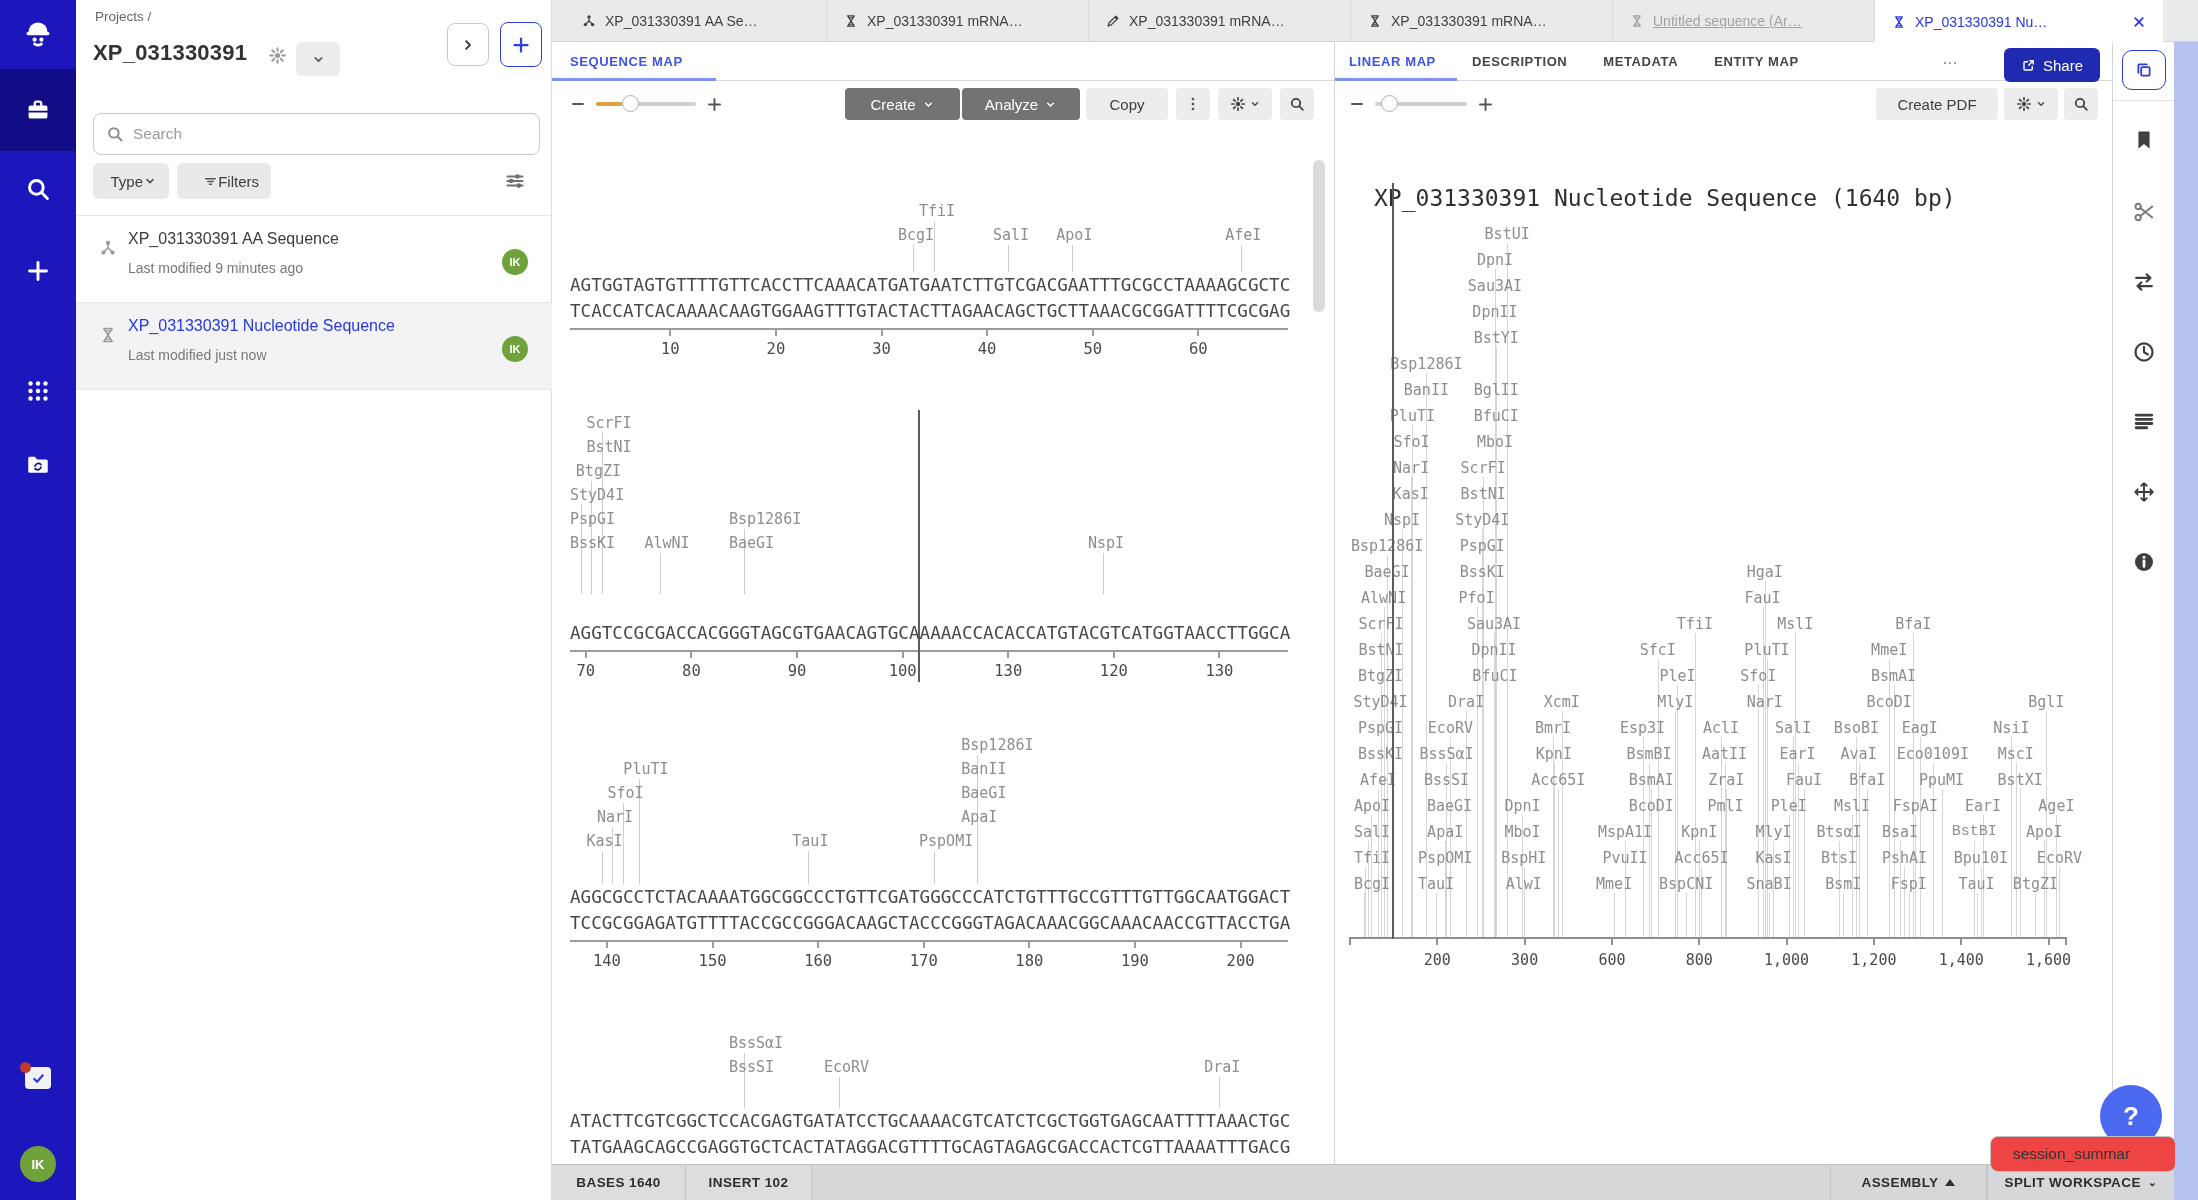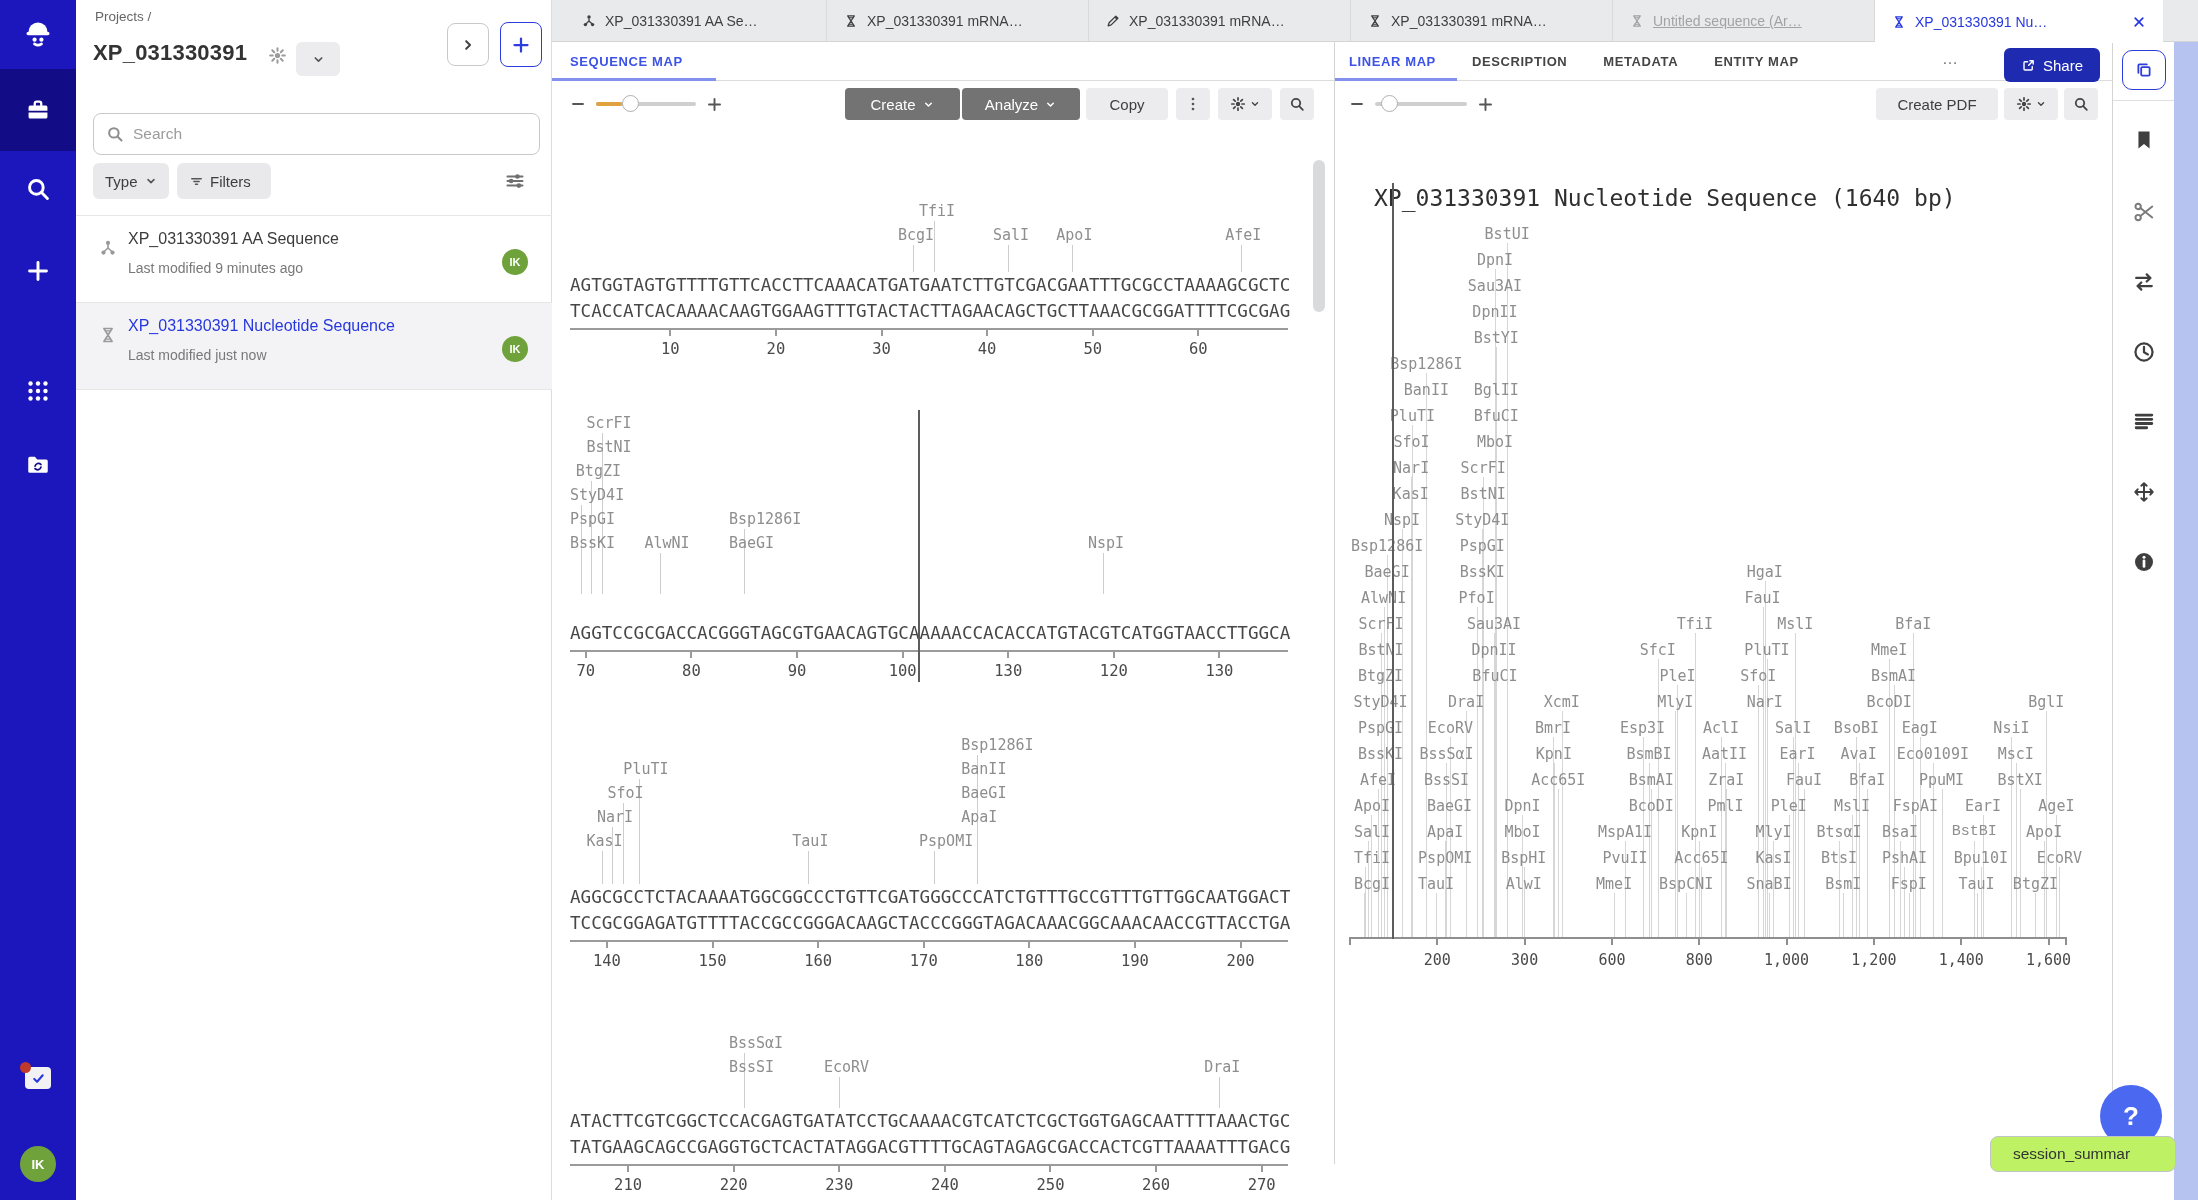--- a/index.html
+++ b/index.html
@@ -22,21 +22,21 @@
   .left-panel{left:76px;top:0;width:476px;height:1200px;background:#fff;border-right:1px solid #dcdcdc;box-sizing:border-box;}
   .breadcrumb{left:19px;top:9px;font-size:13.5px;color:#666;}
   .lp-title{left:17px;top:40px;font-size:22px;font-weight:600;color:#333;letter-spacing:.2px;}
   .gear-mini{left:192px;top:46px;width:19px;height:19px;color:#9b9b9b;}
   .title-dd{left:220px;top:42px;width:44px;height:34px;background:#ececee;border-radius:6px;display:flex;align-items:center;justify-content:center;color:#555;cursor:pointer;}
   .sq-btn{position:absolute;box-sizing:border-box;border-radius:8px;background:#fff;display:flex;align-items:center;justify-content:center;cursor:pointer;}
   .collapse-btn{left:371px;top:23px;width:42px;height:43px;border:1px solid #c9c9c9;color:#444;}
   .newitem-btn{left:424px;top:22px;width:42px;height:45px;border:1.5px solid #2d3ddd;color:#2d3ddd;}
   .search-box{left:17px;top:113px;width:447px;height:42px;border:1px solid #c9c9c9;border-radius:8px;box-sizing:border-box;display:flex;align-items:center;padding:0 12px;gap:9px;color:#8f8f8f;cursor:text;}
   .search-ph{font-size:15.5px;color:#9b9b9b;}
-  .chip{position:absolute;top:163px;height:36px;background:#e9e9eb;border-radius:6px;display:flex;align-items:center;justify-content:flex-start;gap:6px;font-size:15px;color:#3e3e3e;cursor:pointer;padding:0 12px;box-sizing:border-box;}
+  .chip{position:absolute;top:163px;height:36px;background:#e9e9eb;border-radius:6px;display:flex;align-items:center;justify-content:flex-end;font-size:15px;color:#3e3e3e;cursor:pointer;padding:0 12px;box-sizing:border-box;}
   .sliders-ic{left:428px;top:170px;width:22px;height:22px;color:#6f6f6f;cursor:pointer;}
   .file-list{left:0;top:215px;width:476px;}
   .file-item{position:relative;height:86px;border-top:1px solid #e6e6e6;cursor:pointer;}
   .file-item.selected{background:#f3f3f5;}
   .file-item:last-child{border-bottom:1px solid #e6e6e6;}
   .fi-icon{position:absolute;left:22px;top:22px;width:20px;height:20px;color:#9a9a9a;}
   .fi-title{position:absolute;left:52px;top:14px;font-size:16px;color:#3c3c3c;}
   .fi-title.blue{color:#2737df;}
   .fi-sub{position:absolute;left:52px;top:44px;font-size:14px;color:#787878;}
   .fi-avatar{position:absolute;right:24px;top:33px;width:26px;height:26px;font-size:11px;}
@@ -97,21 +97,21 @@
   
   .statusbar{left:552px;top:1164px;width:1622px;height:36px;background:#d5d7d9;border-top:1px solid #bcbec0;box-sizing:border-box;z-index:6;}
   .sb-seg{position:absolute;top:0;height:35px;display:flex;align-items:center;justify-content:center;font-size:13.5px;font-weight:bold;color:#2e2e2e;letter-spacing:.4px;background:#dbdddf;border-right:1px solid #c3c5c7;box-sizing:border-box;white-space:nowrap;}
   .sb-plain{background:transparent;border-left:1px solid #c3c5c7;cursor:pointer;gap:7px;}
   .sb-tri{width:0;height:0;border-left:5px solid transparent;border-right:5px solid transparent;border-bottom:7px solid #2e2e2e;}
   .sb-chev{font-size:11px;color:#2e2e2e;}
 
   
   .edge-strip{left:2174px;top:42px;width:24px;height:1158px;background:#b6c3f1;z-index:3;}
   .help-btn{left:2100px;top:1085px;width:62px;height:62px;border-radius:50%;background:#4b68f0;color:#fff;font-size:26px;font-weight:bold;display:flex;align-items:center;justify-content:center;z-index:35;cursor:pointer;}
-  .session-chip{left:1990px;top:1136px;width:186px;height:36px;background:#bef264;border:1px solid #c2c3c5;border-radius:8px;box-sizing:border-box;display:flex;align-items:center;padding:0 4px 0 22px;font-size:15.5px;color:#333;white-space:nowrap;overflow:hidden;z-index:40;cursor:pointer;}
+  .session-chip{left:1990px;top:1136px;width:186px;height:36px;background:#ef4444;border:1px solid #c2c3c5;border-radius:8px;box-sizing:border-box;display:flex;align-items:center;padding:0 4px 0 22px;font-size:15.5px;color:#333;white-space:nowrap;overflow:hidden;z-index:40;cursor:pointer;}
 </style>
 </head>
 <body>
 
 <div class="page">
 
   <nav class="abs rail" id="nav-rail">
       <div class="rail-active-block" style="top:69px;height:82px;"></div>
       <div class="rail-item" style="top:4px;">
                <span class="ic" style="width:34px;height:34px;color:#ffffff;">
@@ -926,20 +926,36 @@
       </span>
       <span class="ic rr-item" style="top: 508px; color: rgb(63, 63, 63);">
         <svg viewBox="0 0 16 16" fill="none" stroke="currentColor" stroke-width="1.6" stroke-linecap="round" stroke-linejoin="round">
           <circle cx="8" cy="8" r="6" fill="currentColor" stroke="none"></circle>
           <path d="M8 7.2 V11" stroke="#fff" stroke-width="1.8"></path>
           <circle cx="8" cy="4.9" r="1" fill="#fff" stroke="none"></circle>
         </svg>
       </span>
     </aside>
 
+  <footer class="abs statusbar">
+    <div class="sb-seg" style="left:0;width:134px;">
+      <span>BASES 1640</span>
+    </div>
+    <div class="sb-seg" style="left:134px;width:126px;">
+      <span>INSERT 102</span>
+    </div>
+    <div class="sb-seg sb-plain" style="left:1278px;width:157px;">
+      <span>ASSEMBLY</span>
+      <span class="sb-tri"></span>
+    </div>
+    <div class="sb-seg sb-plain" style="left:1435px;width:187px;border-right:none;">
+      <span>SPLIT WORKSPACE</span>
+      <span class="sb-chev">⌄</span>
+    </div>
+  </footer>
 
   <div class="abs edge-strip"></div>
   <div class="abs help-btn">
     <span>?</span>
   </div>
   <div class="abs session-chip">
     <span>session_summar</span>
   </div>
 
 </div>

